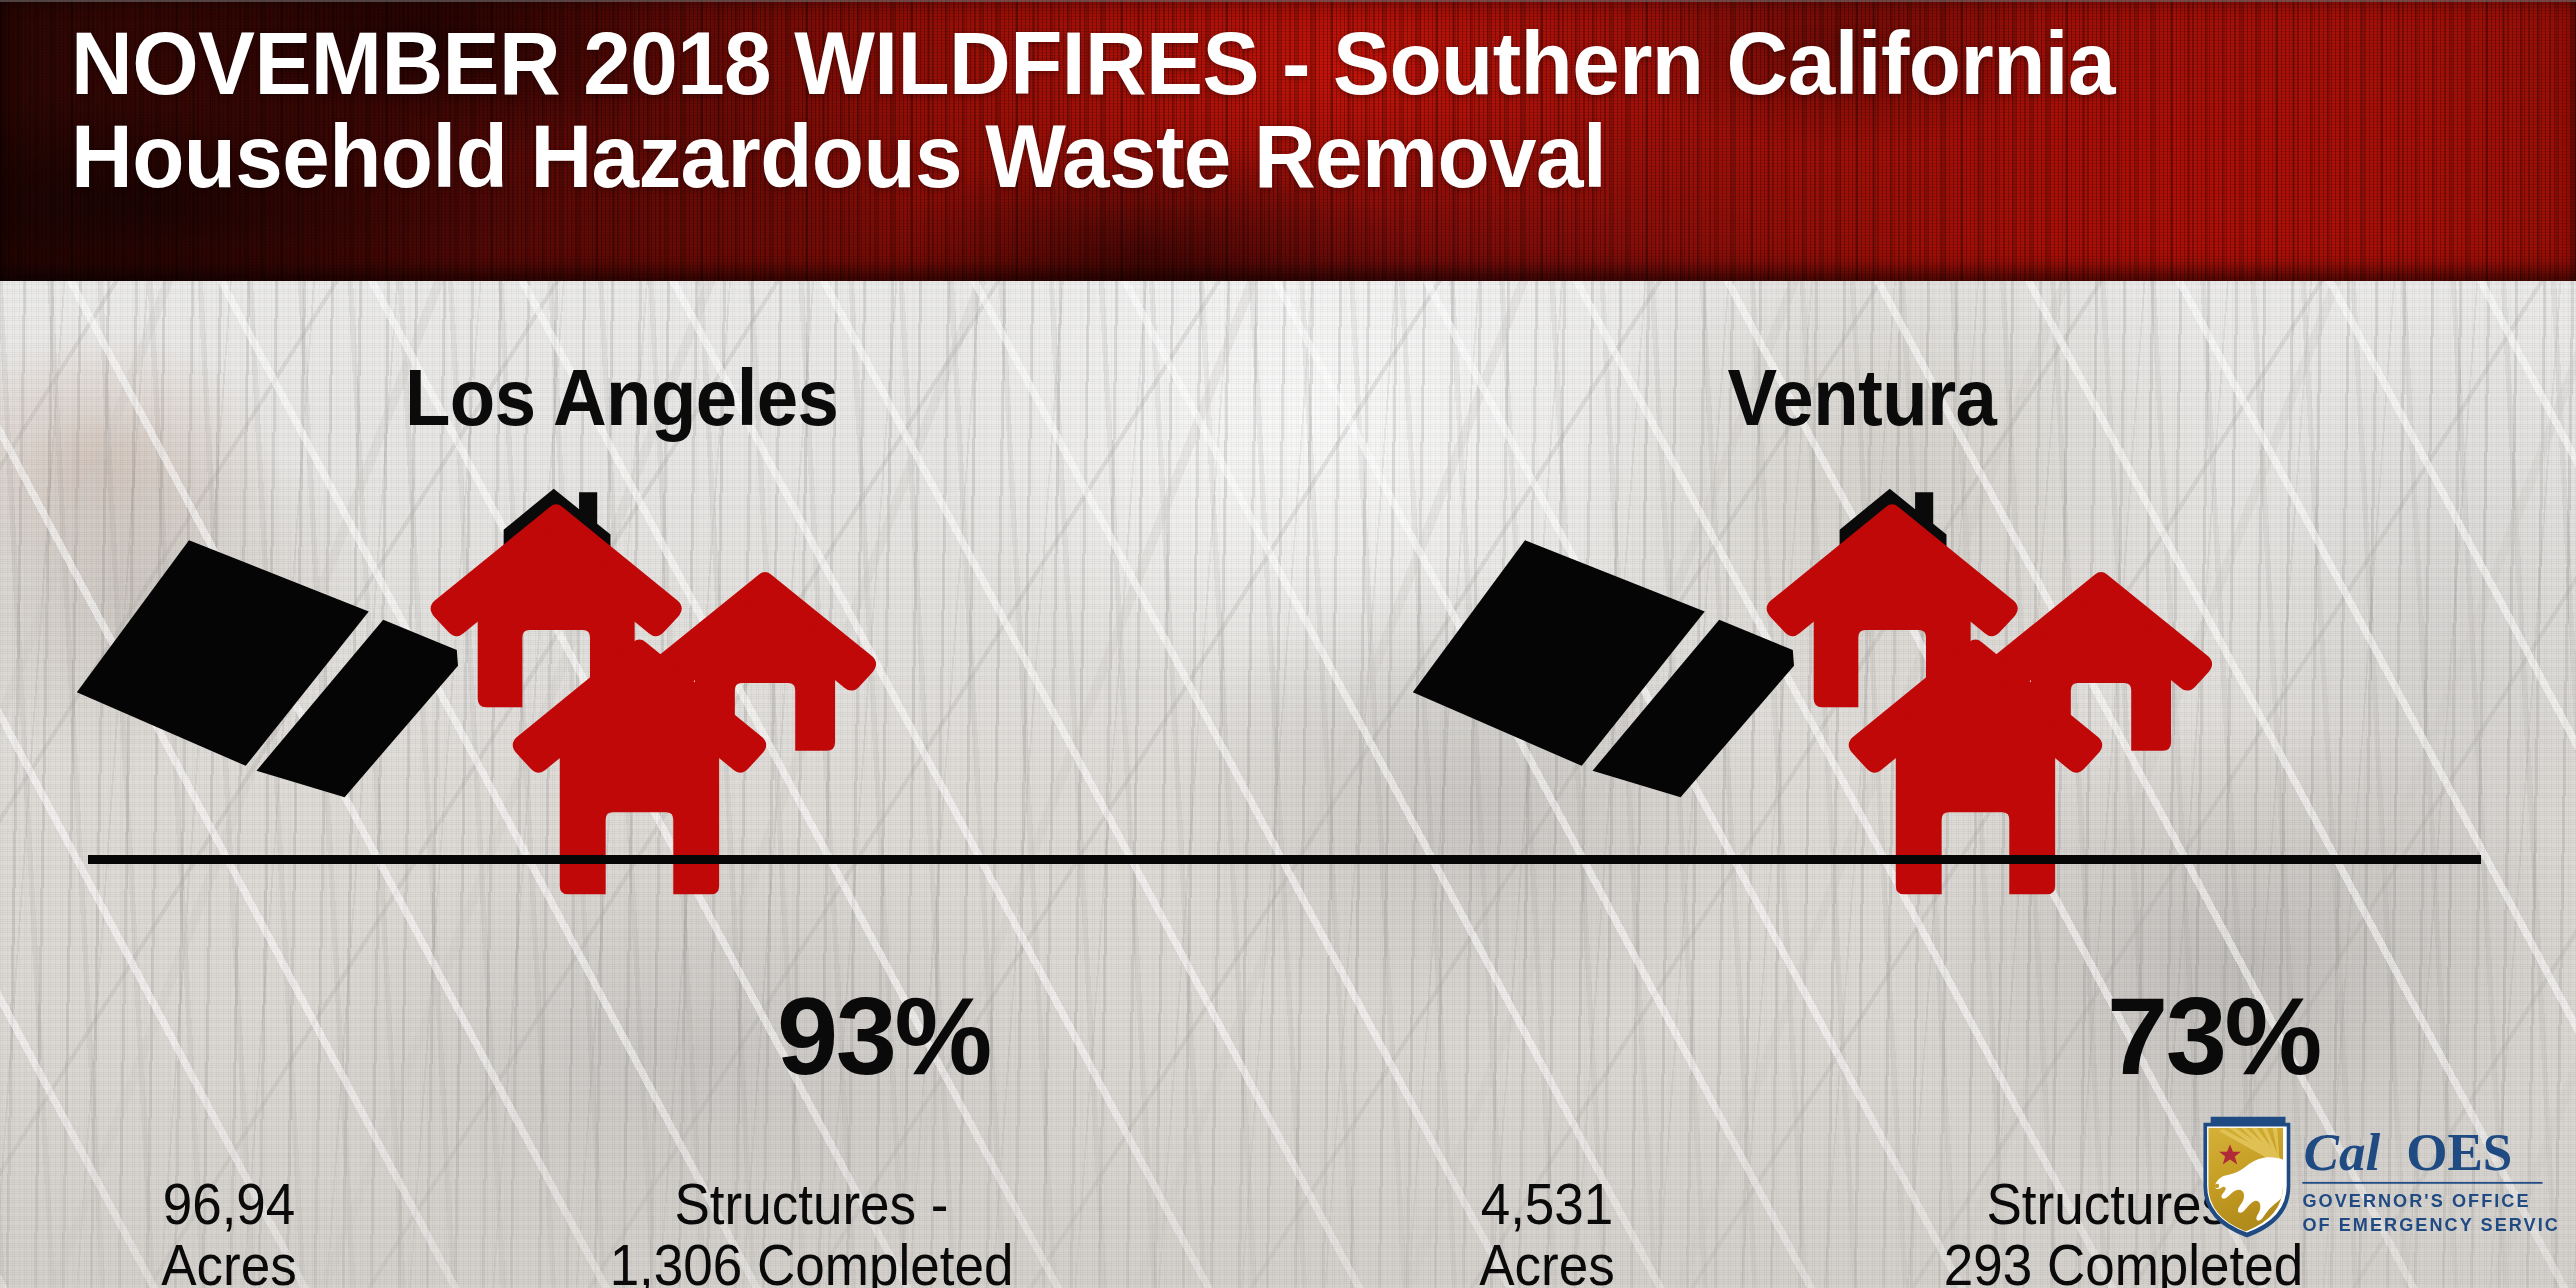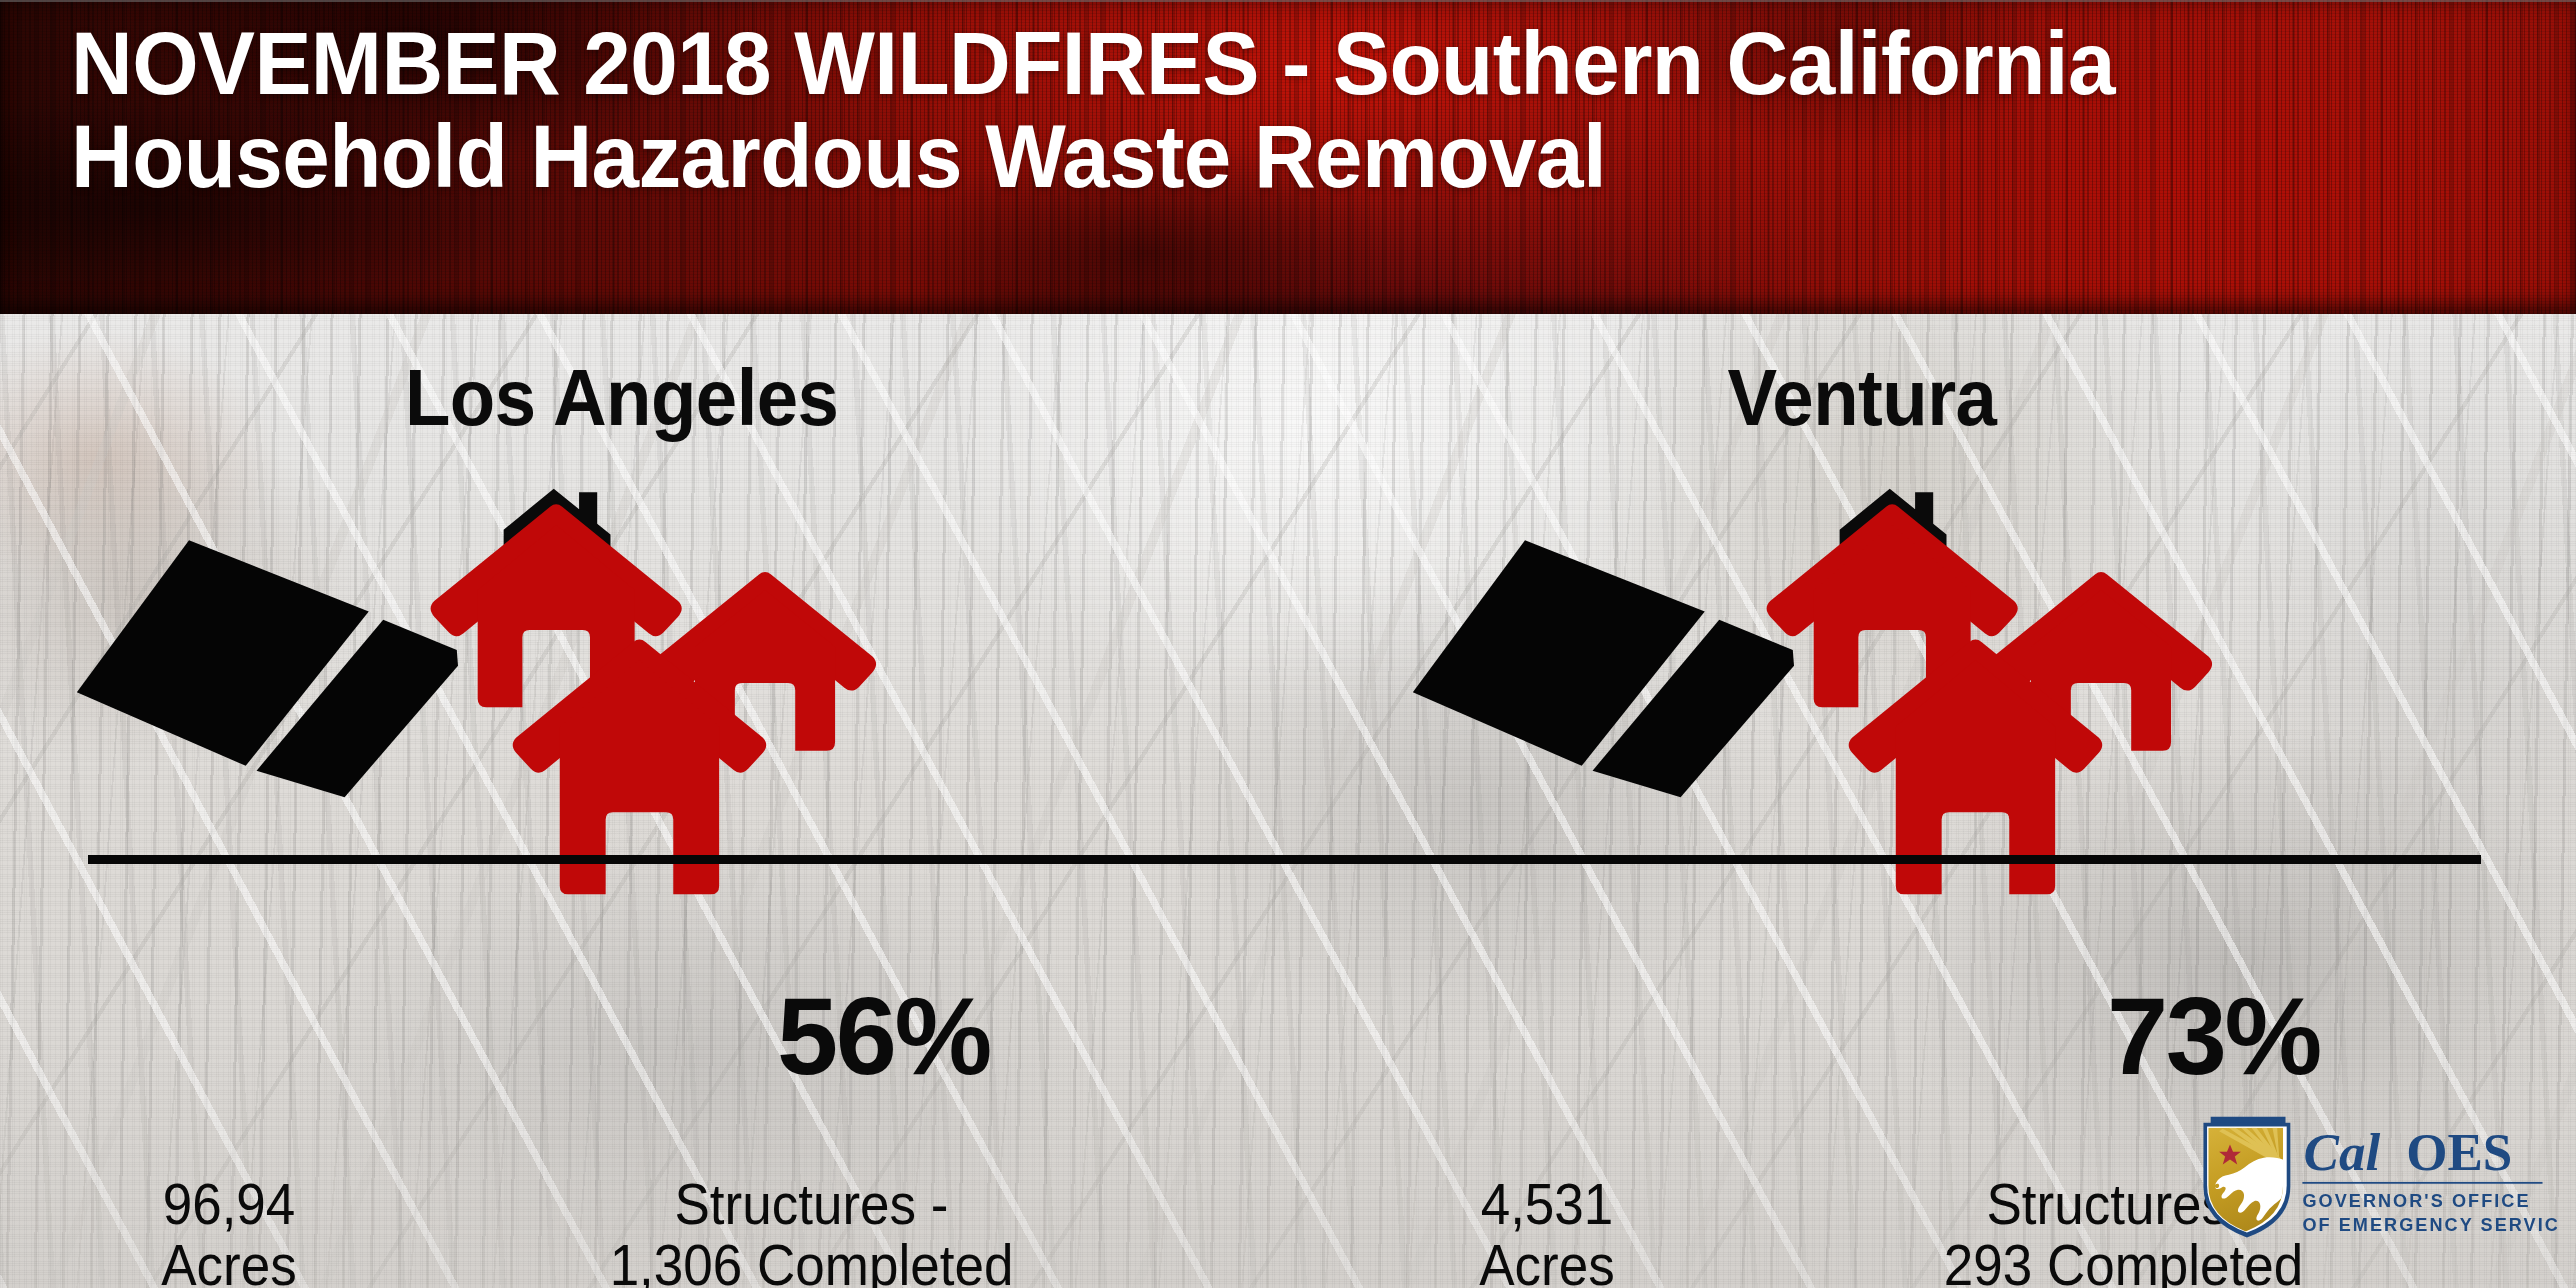--- a/index.html
+++ b/index.html
@@ -73,21 +73,21 @@
   
   .photo .grain{
     position:absolute;inset:0;
     background-image:
       repeating-linear-gradient(0deg, rgba(0,0,0,.035) 0 0.6px, rgba(255,255,255,0) 0.6px 1.8px),
       repeating-linear-gradient(90deg, rgba(0,0,0,.03) 0 0.6px, rgba(255,255,255,0) 0.6px 2.4px);
   }
 
   
   .banner{
-    position:absolute;left:0;top:0;width:2576px;height:314px;
+    position:absolute;left:0;top:0;width:2576px;height:281px;
     overflow:hidden;
     background:
       radial-gradient(ellipse 905px 374px at 1358px 66px, rgba(206,20,8,.95), rgba(206,20,8,0) 72%),
       radial-gradient(ellipse 845px 422px at 2203px 181px, rgba(178,14,6,.92), rgba(178,14,6,0) 76%),
       linear-gradient(100deg,#2a0603 0%, #4d0805 16%, #7e0c06 37%, #56090a 55%, #8d0f08 74%, #a0120a 88%, #8b0e07 100%);
   }
   .banner .tex{
     position:absolute;inset:0;
     background-image:
       repeating-linear-gradient(90deg, rgba(0,0,0,.30) 0 1.2px, rgba(255,255,255,0) 1.2px 4.2px),
@@ -246,21 +246,21 @@
             <path d="M492 306 L608 212 L724 306 L724 464 Q724 478 710 478 L658 478 L658 378 Q658 366 646 366 L570 366 Q558 366 558 378 L558 478 L506 478 Q492 478 492 464 Z"></path>
           </g>
 
           <g fill="#c00808">
             <path d="M196 456 L390 298 Q400 290 410 298 L604 456 Q616 468 604 482 L580 508 Q568 520 556 510 L400 382 L244 510 Q232 520 220 508 L196 482 Q184 468 196 456 Z"></path>
             <path d="M268 438 L400 328 L532 438 L532 702 Q532 716 518 716 L456 716 L456 592 Q456 580 444 580 L356 580 Q344 580 344 592 L344 716 L282 716 Q268 716 268 702 Z"></path>
           </g>
         </svg>
       </div>
 
-      <div class="pct">56%</div>
+      <div class="pct">93%</div>
 
       <div class="stats">
         <div class="stat acres">96,94
 Acres
 Destroyed</div>
         <div class="stat structures">Structures -
 1,306 Completed
 of 1,405</div>
       </div>
     </div>

